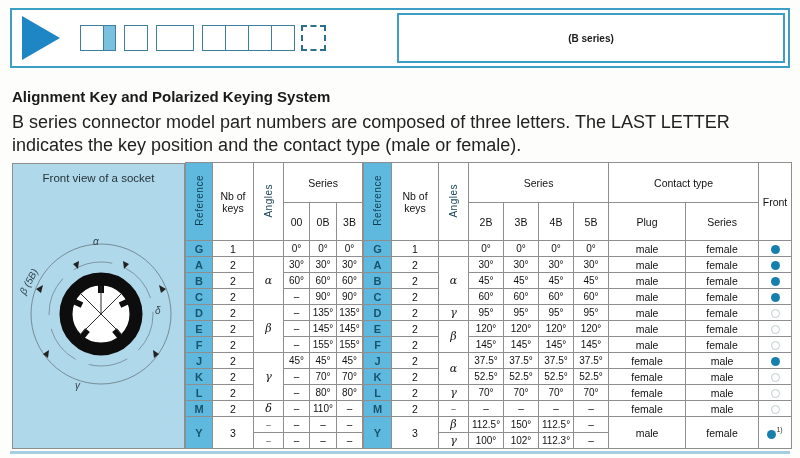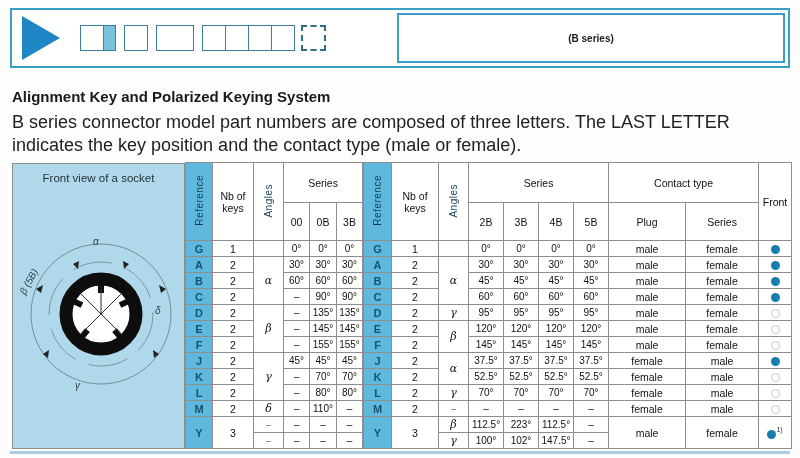--- a/index.html
+++ b/index.html
@@ -402,31 +402,31 @@
           <td>–</td>
           <td class="contact">female</td>
           <td class="contact">male</td>
           <td class="note"><span class="dot open"></span></td>
         </tr>
         <tr>
           <td rowspan="2" class="ref">Y</td>
           <td rowspan="2" class="keys">3</td>
           <td class="angle">β</td>
           <td>112.5°</td>
-          <td>223°</td>
+          <td>150°</td>
           <td>112.5°</td>
           <td>–</td>
           <td rowspan="2" class="contact">male</td>
           <td rowspan="2" class="contact">female</td>
           <td rowspan="2" class="note"><span class="dot filled"></span><sup>1)</sup></td>
         </tr>
         <tr>
           <td class="angle">γ</td>
           <td>100°</td>
           <td>102°</td>
-          <td>147.5°</td>
+          <td>112.3°</td>
           <td>–</td>
         </tr>
       </tbody>
   </table>
 </div>
 
 <div class="bottom-rule"></div>
 
 </body></html>

